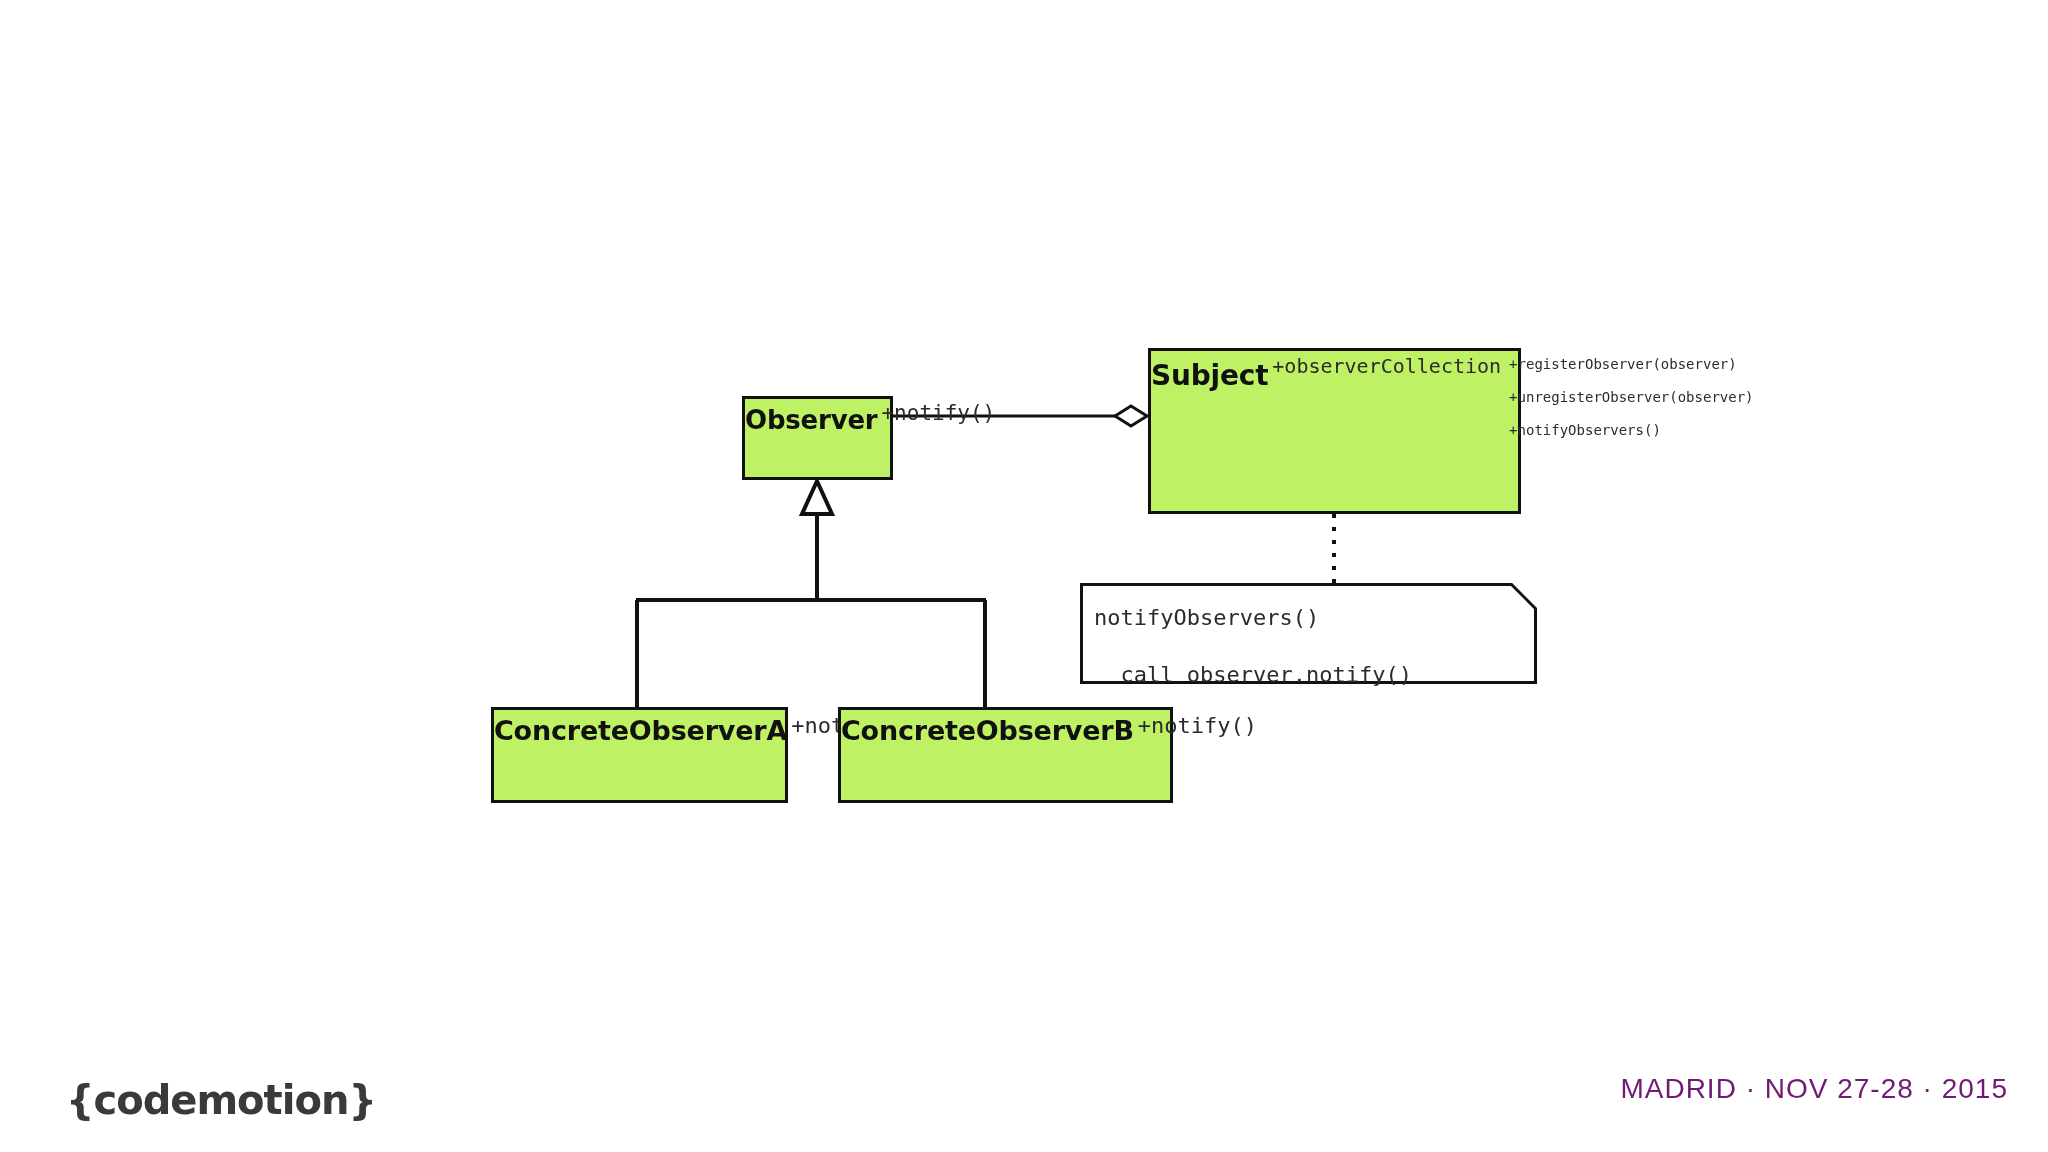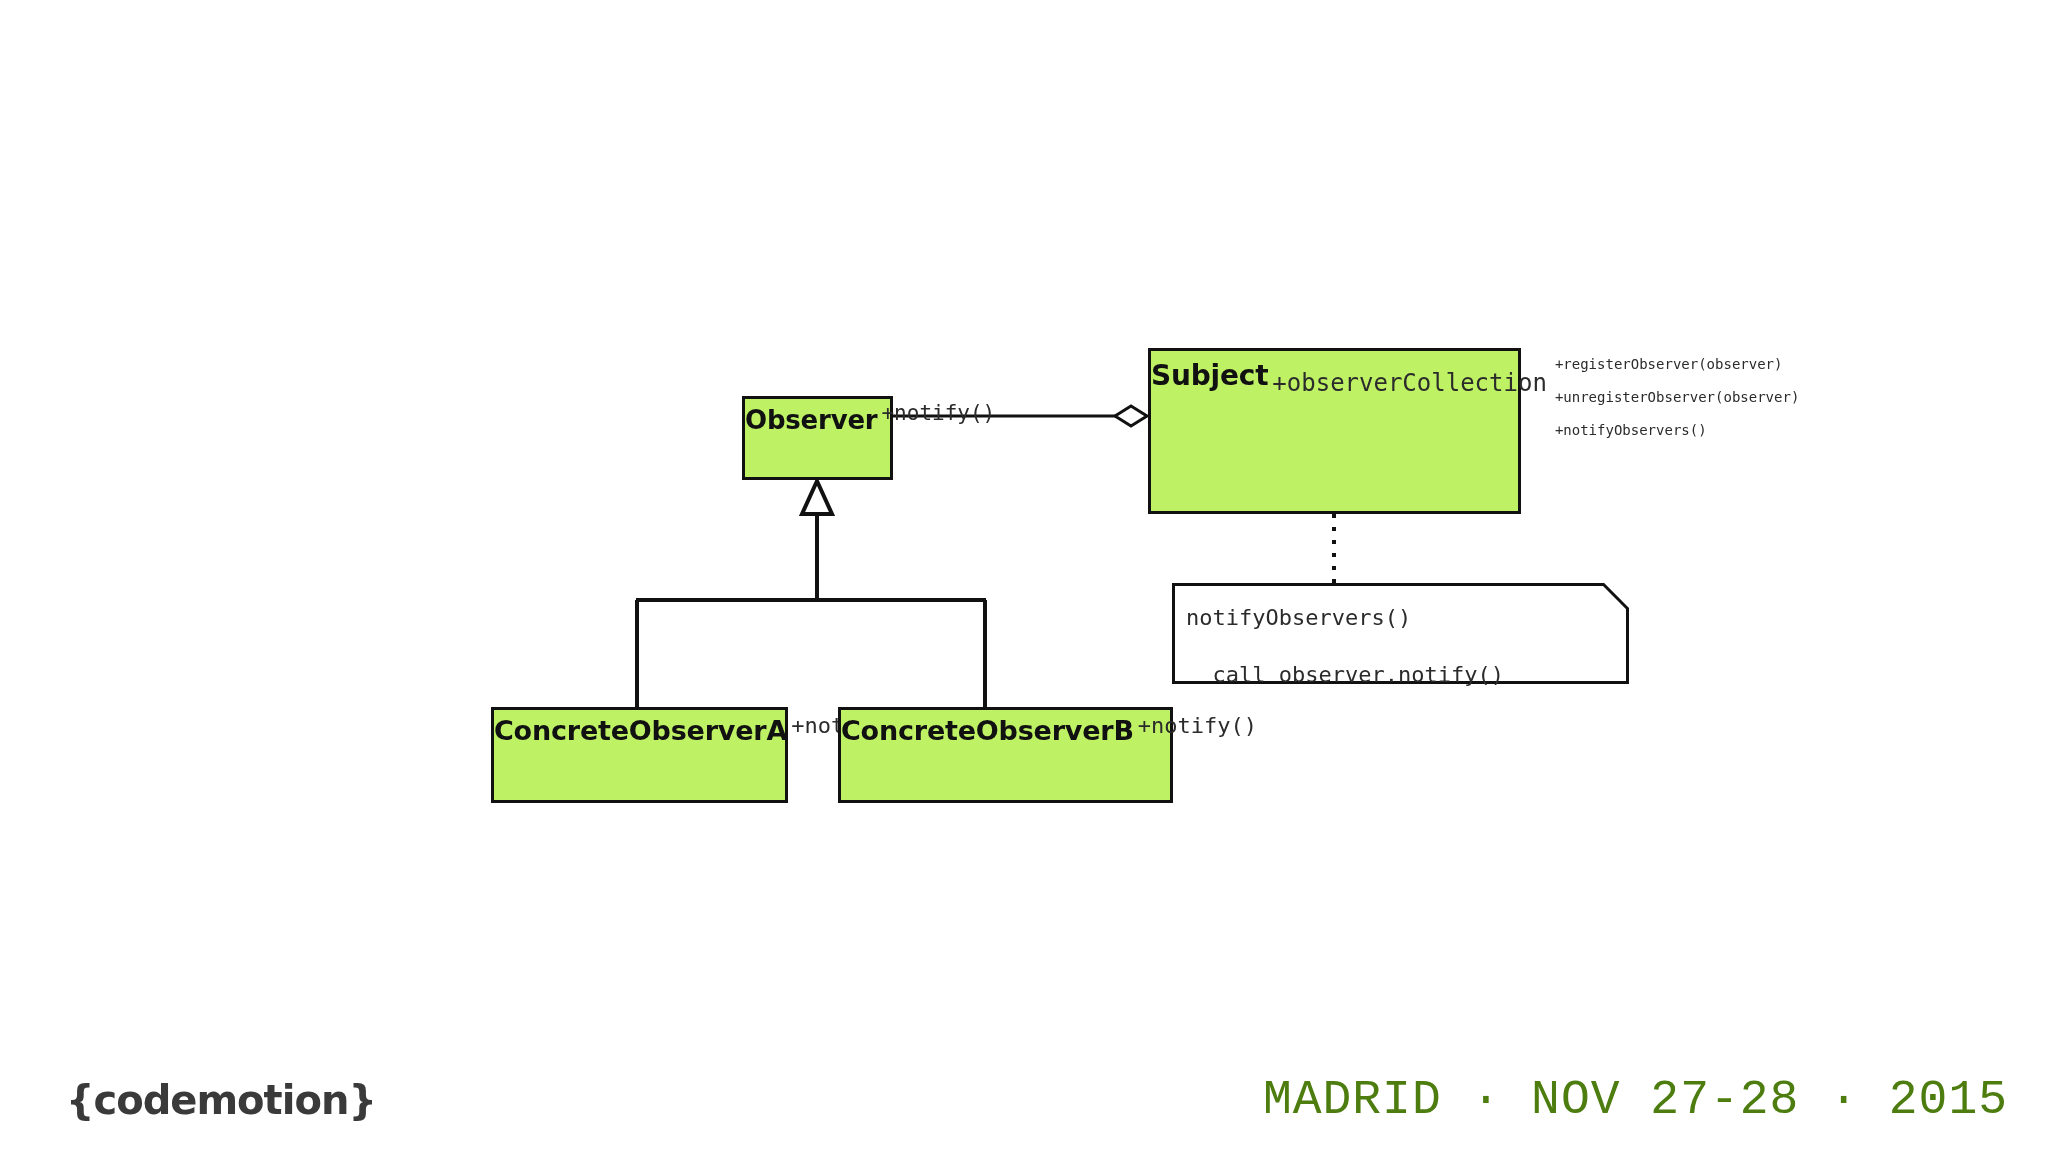--- a/index.html
+++ b/index.html
@@ -81,22 +81,22 @@
     left: 1148px;
     top: 348px;
     width: 373px;
     height: 166px;
   }
   #class-subject .uml-title {
     height: 48px;
     font-size: 28px;
   }
   #class-subject .uml-attrs {
-    padding: 20px 4px 5px 4px;
-    font-size: 24px;
+    padding: 5px 4px 5px 4px;
+    font-size: 20px;
     height: 32px;
     box-sizing: border-box;
   }
   #class-subject .uml-ops {
     padding: 5px 4px 0 4px;
     font-size: 14px;
     line-height: 1.18;
   }
 
   
@@ -127,21 +127,21 @@
     font-size: 27px;
   }
   #class-concrete-b .uml-ops {
     padding: 5px 4px 0 4px;
     font-size: 22px;
   }
 
   
   #uml-note {
     position: absolute;
-    left: 1172px;
+    left: 1080px;
     top: 583px;
     width: 457px;
     height: 101px;
   }
   #uml-note .note-shape {
     position: absolute;
     inset: 0;
     background: #ffffff;
     border: 3px solid #111111;
     box-sizing: border-box;
@@ -200,23 +200,23 @@
     font-weight: bold;
     color: #3a3a3a;
     letter-spacing: -1px;
     white-space: nowrap;
   }
 
   #event-info {
     position: absolute;
     right: 40px;
     top: 1073px;
-    font-family: Liberation Mono, monospace;
-    font-size: 48px;
-    color: #4d7c0f;
+    font-family: Liberation Sans, sans-serif;
+    font-size: 28px;
+    color: #701a75;
     letter-spacing: 1px;
     white-space: nowrap;
   }
 </style>
 </head>
 <body>
 
 <div id="slide">
 
   <div id="uml-diagram">

